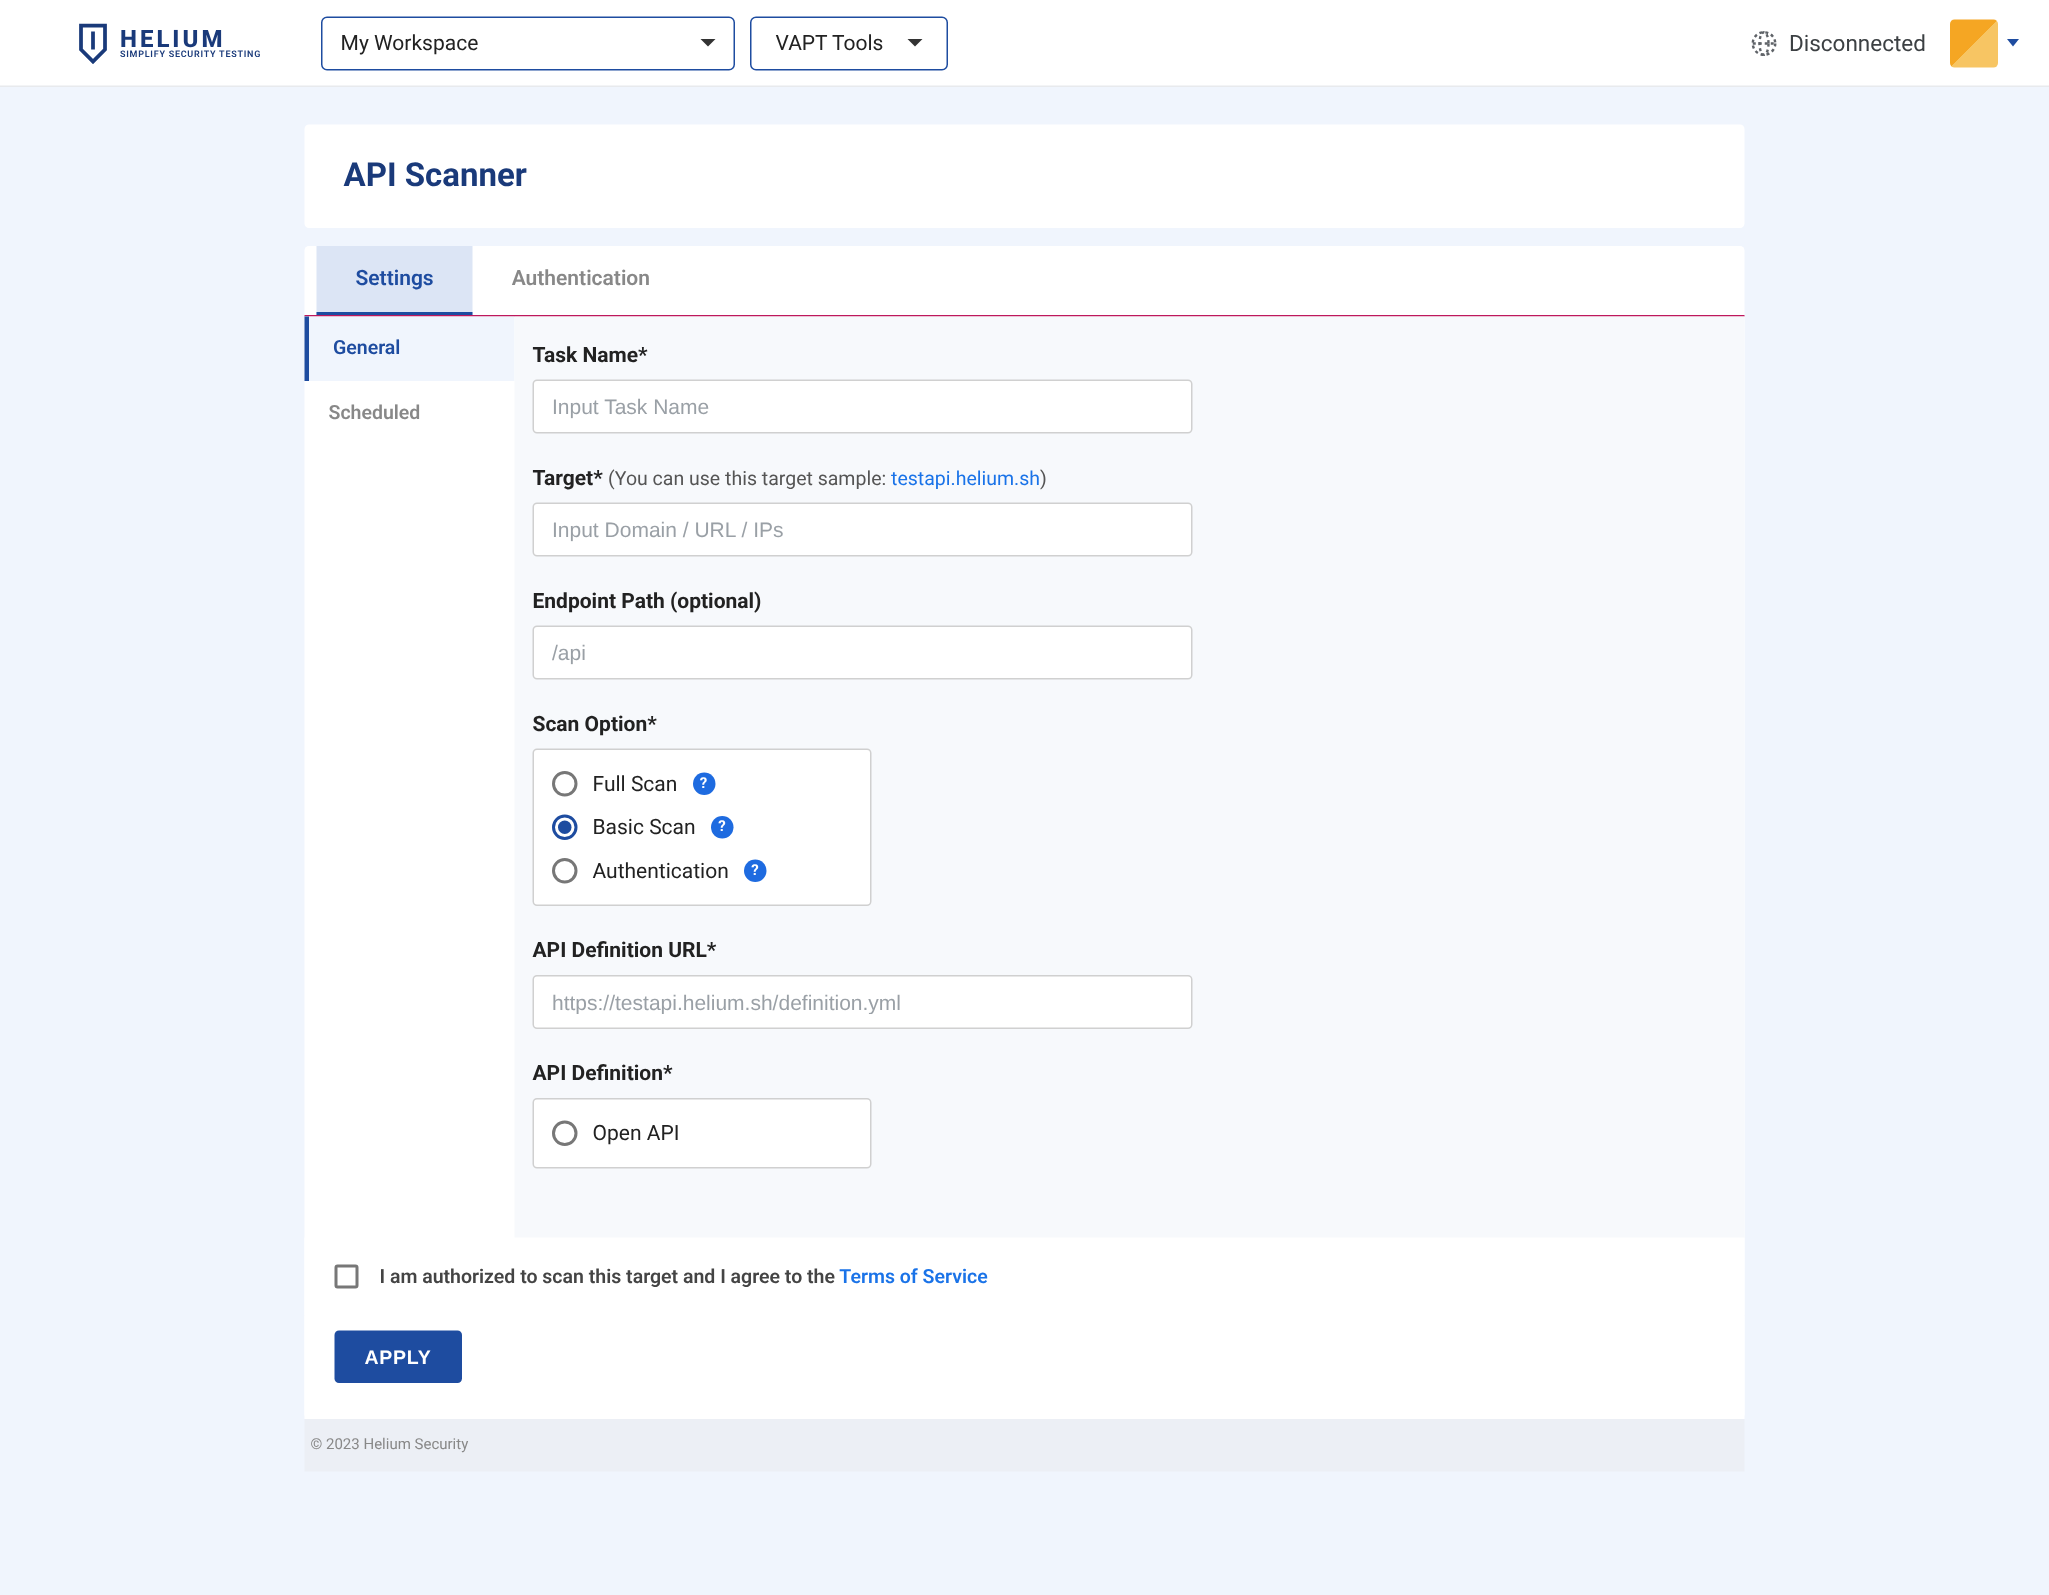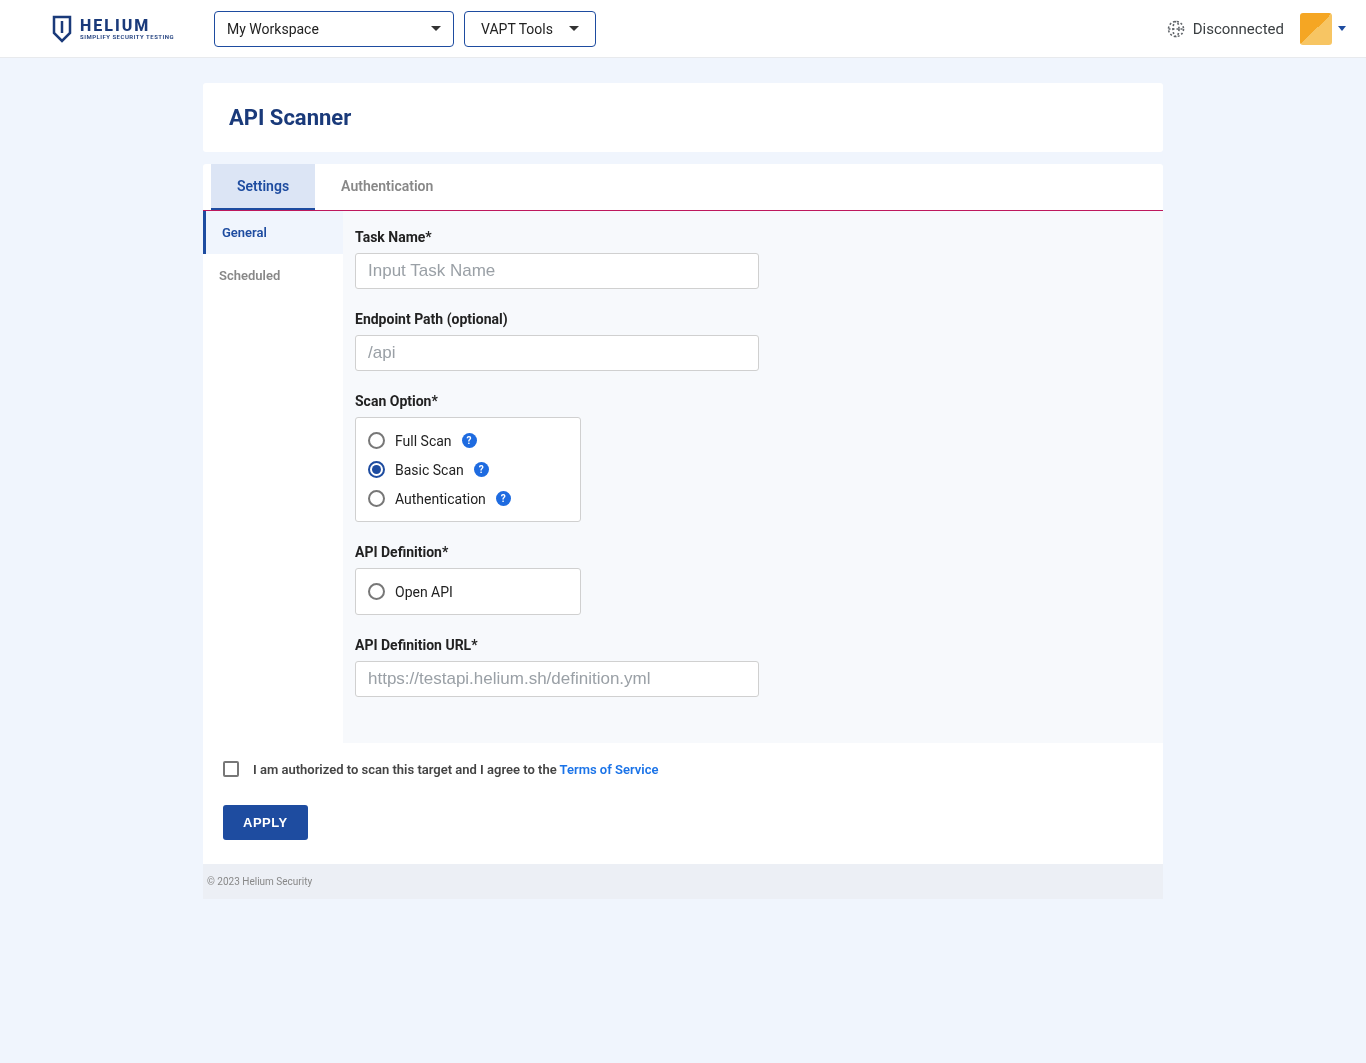--- a/index.html
+++ b/index.html
@@ -5,21 +5,21 @@
 * { box-sizing: border-box; margin: 0; padding: 0; }
 body { font-family: -apple-system, BlinkMacSystemFont, "Segoe UI", Roboto, Helvetica, Arial, sans-serif; background: #f0f5fd; color: #202124; width: 1366px; height: 1063px; overflow: hidden; }
 
 
 .header { background: #fff; height: 58px; display: flex; align-items: center; padding: 0 20px 0 50px; border-bottom: 1px solid #e8eaed; }
 .logo { display: flex; align-items: center; gap: 6px; margin-right: 40px; }
 .logo-icon { width: 24px; height: 28px; }
 .logo-text { display: flex; flex-direction: column; line-height: 1; }
 .logo-main { font-weight: 800; font-size: 16px; letter-spacing: 2px; color: #1a3a7a; }
 .logo-sub { font-size: 6px; letter-spacing: 0.5px; color: #1a3a7a; font-weight: 600; }
-.workspace-select { border: 1px solid #1e4ca0; border-radius: 4px; height: 36px; width: 240px; padding: 0 12px; display: flex; align-items: center; justify-content: space-between; cursor: pointer; margin-right: 10px; color: #222; font-size: 14px; }
+.workspace-select { border: 1px solid #1e4ca0; border-radius: 4px; height: 36px; width: 276px; padding: 0 12px; display: flex; align-items: center; justify-content: space-between; cursor: pointer; margin-right: 10px; color: #222; font-size: 14px; }
 .tools-select { border: 1px solid #1e4ca0; border-radius: 4px; height: 36px; padding: 0 16px; display: flex; align-items: center; gap: 16px; cursor: pointer; color: #222; font-size: 14px; }
 .caret { width: 0; height: 0; border-left: 5px solid transparent; border-right: 5px solid transparent; border-top: 5px solid #333; }
 .header-right { margin-left: auto; display: flex; align-items: center; gap: 16px; }
 .disconnected { display: flex; align-items: center; gap: 8px; color: #3c4043; font-size: 15px; }
 .globe-icon { display: inline-block; width: 18px; height: 18px; }
 .avatar { width: 32px; height: 32px; border-radius: 3px; background: linear-gradient(135deg, #f5a623 0%, #f5a623 50%, #f7c563 50%, #f7c563 100%); }
 .avatar-wrap { display: flex; align-items: center; gap: 6px; cursor: pointer; }
 .caret-blue { width: 0; height: 0; border-left: 4px solid transparent; border-right: 4px solid transparent; border-top: 5px solid #1e4ca0; }
 
 
@@ -39,21 +39,21 @@
 .content-area { display: flex; }
 .side-nav { width: 140px; flex-shrink: 0; }
 .side-item { padding: 14px 16px; font-size: 13px; font-weight: 600; color: #888; cursor: pointer; }
 .side-item.active { color: #1e4ca0; background: #f0f5fd; border-left: 3px solid #1e4ca0; }
 .form-area { flex: 1; background: #f7f9fc; padding: 18px 24px 24px 12px; }
 
 .form-group { margin-bottom: 22px; }
 .form-label { font-size: 14px; font-weight: 700; color: #222; margin-bottom: 8px; display: block; }
 .label-hint { font-weight: 400; font-size: 13px; color: #555; }
 .label-hint a { color: #1a73e8; text-decoration: none; }
-.text-input { width: 404px; height: 36px; border: 1px solid #d0d0d0; border-radius: 3px; padding: 0 12px; font-size: 17px; color: #333; background: #fff; }
+.text-input { width: 440px; height: 36px; border: 1px solid #d0d0d0; border-radius: 3px; padding: 0 12px; font-size: 14px; color: #333; background: #fff; }
 .text-input::placeholder { color: #9aa0a6; }
 
 .radio-box { border: 1px solid #d0d0d0; border-radius: 3px; width: 226px; background: #fff; padding: 8px 0; }
 .radio-row { display: flex; align-items: center; gap: 10px; padding: 6px 12px; cursor: pointer; }
 .radio-circle { width: 17px; height: 17px; border-radius: 50%; border: 2px solid #777; display: inline-flex; align-items: center; justify-content: center; flex-shrink: 0; }
 .radio-circle.selected { border-color: #1e4ca0; }
 .radio-dot { width: 9px; height: 9px; border-radius: 50%; background: #1e4ca0; }
 .radio-label { font-size: 14px; color: #222; }
 .help-icon { width: 15px; height: 15px; border-radius: 50%; background: #1e6be0; color: #fff; font-size: 10px; font-weight: 700; display: inline-flex; align-items: center; justify-content: center; }
 
@@ -123,20 +123,29 @@
         <div class="side-item">Scheduled</div>
       </div>
 
       <div class="form-area">
 
         <div class="form-group">
           <label class="form-label">Task Name*</label>
           <input class="text-input" type="text" placeholder="Input Task Name" style="">
         </div>
 
+        <div class="form-group">
+          <label class="form-label">
+            <span>Target*</span>
+            <span class="label-hint">
+              <span>(You can use this target sample: </span><a href="#">testapi.helium.sh</a><span>)</span>
+            </span>
+          </label>
+          <input class="text-input" type="text" placeholder="Input Domain / URL / IPs" style="">
+        </div>
 
         <div class="form-group">
           <label class="form-label">Endpoint Path (optional)</label>
           <input class="text-input" type="text" placeholder="/api" style="">
         </div>
 
         <div class="form-group">
           <label class="form-label">Scan Option*</label>
           <div class="radio-box">
             <div class="radio-row">
@@ -153,32 +162,32 @@
             </div>
             <div class="radio-row">
               <span class="radio-circle"></span>
               <span class="radio-label">Authentication</span>
               <span class="help-icon">?</span>
             </div>
           </div>
         </div>
 
         <div class="form-group">
+          <label class="form-label">API Definition URL*</label>
+          <input class="text-input" type="text" placeholder="https://testapi.helium.sh/definition.yml" style="">
+        </div>
+
+        <div class="form-group">
           <label class="form-label">API Definition*</label>
           <div class="radio-box">
             <div class="radio-row">
               <span class="radio-circle"></span>
               <span class="radio-label">Open API</span>
             </div>
           </div>
-        </div>
-
-        <div class="form-group">
-          <label class="form-label">API Definition URL*</label>
-          <input class="text-input" type="text" placeholder="https://testapi.helium.sh/definition.yml" style="">
         </div>
 
       </div>
     </div>
 
     <div class="consent-row">
       <span class="checkbox"></span>
       <span class="consent-text">
         <span>I am authorized to scan this target and I agree to the </span><a href="#">Terms of Service</a>
       </span>

